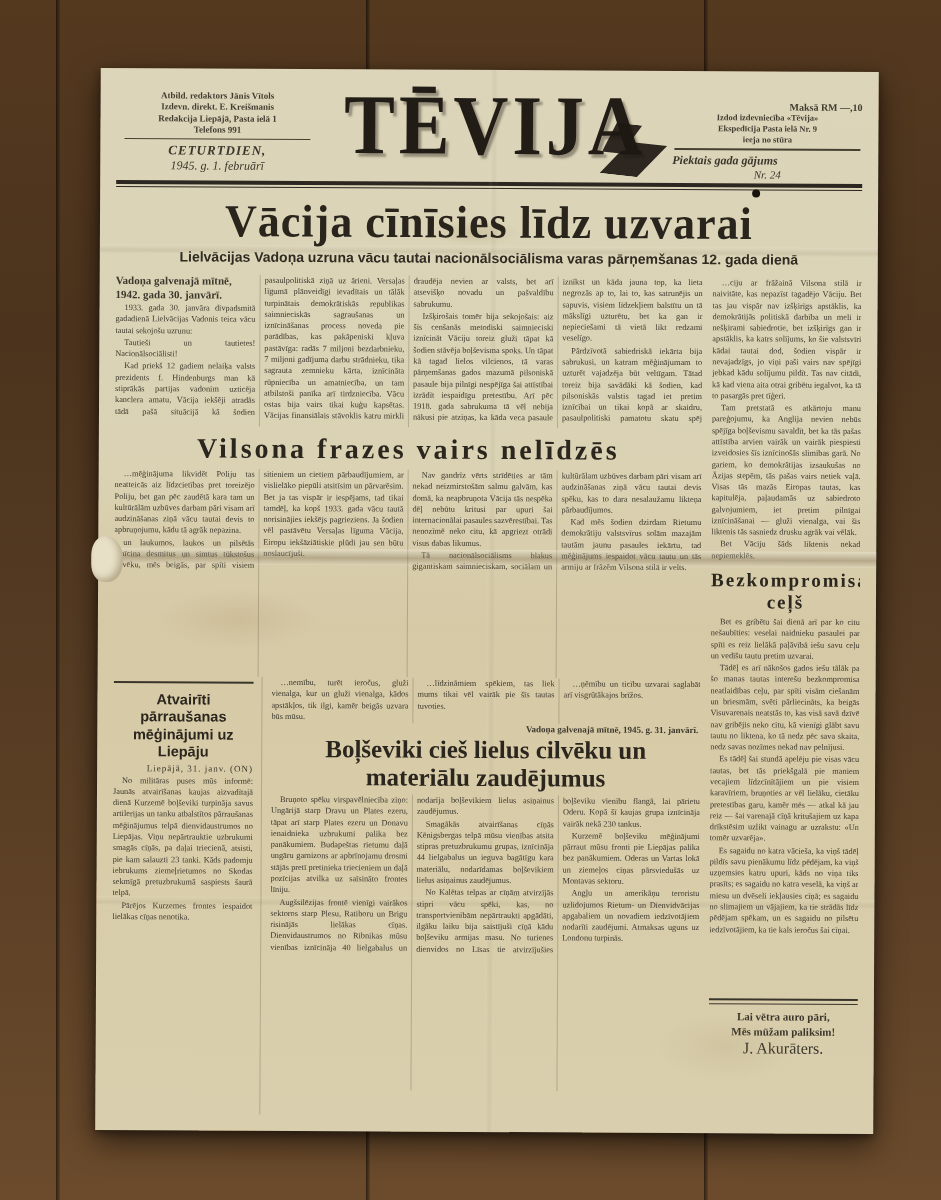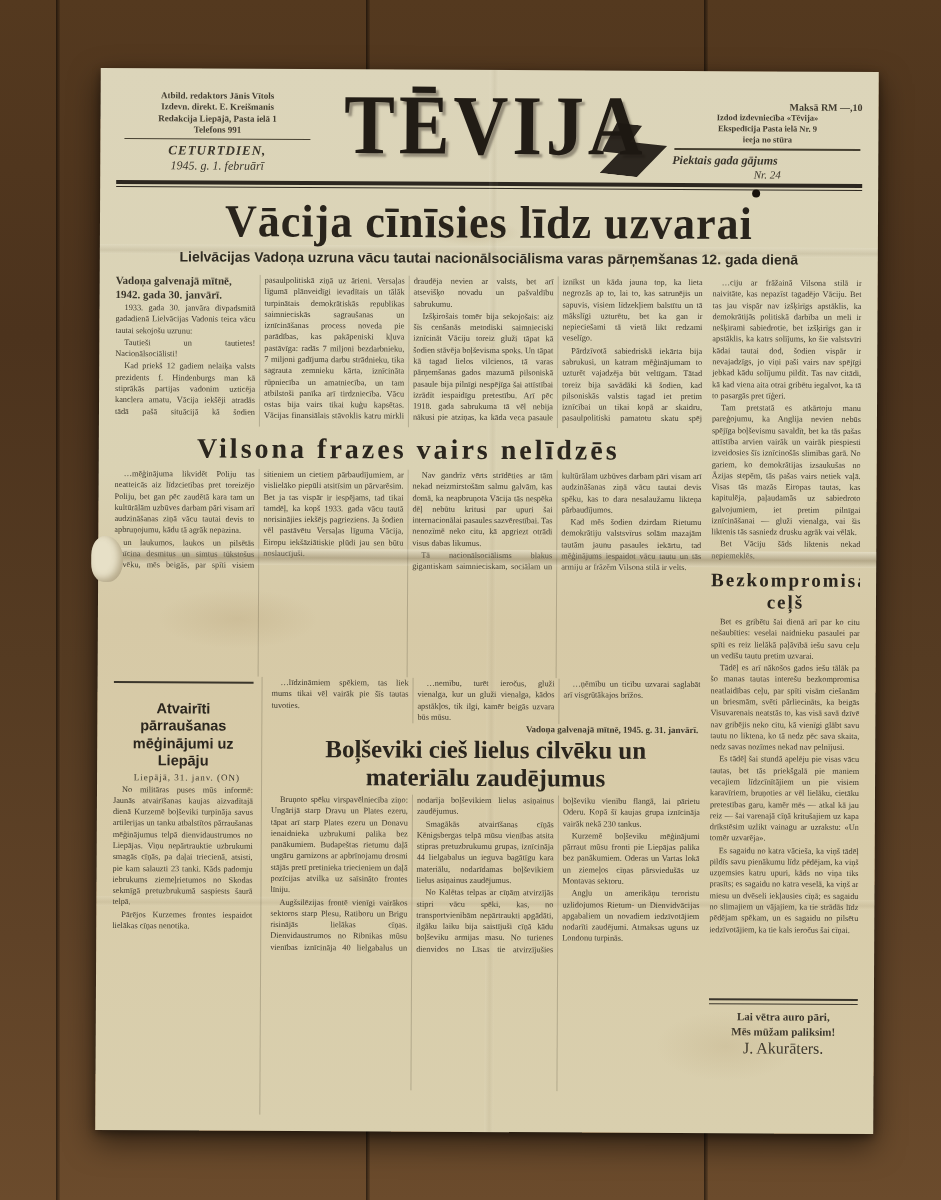--- a/index.html
+++ b/index.html
@@ -68,41 +68,41 @@
   h1.lead-head{margin:8px 0 2px;font-size:44px;font-weight:700;text-align:center;
     letter-spacing:1px;color:#29241c;transform:scaleY(1.04);}
   .subhead{font-family:"Liberation Sans",sans-serif;font-weight:700;font-size:14px;
     text-align:center;color:#2e2a21;margin:2px 0 10px;}
   h3.vil-head{margin:6px 0 4px;font-size:28px;font-weight:700;letter-spacing:3px;
     text-align:center;color:#2b261e;}
   h3.bez-head{margin:4px 0 3px;font-size:19px;font-weight:700;letter-spacing:2px;
     text-align:center;color:#2b261e;}
   h3.bols-head{margin:2px 0 4px;font-size:25px;font-weight:700;line-height:1.1;
     text-align:center;color:#2b261e;}
-  h4.liep-head{margin:17px 0 2px;font-family:"Liberation Sans",sans-serif;font-size:14.5px;
+  h4.liep-head{margin:8px 0 2px;font-family:"Liberation Sans",sans-serif;font-size:14.5px;
     font-weight:700;line-height:1.2;text-align:center;color:#2b261e;}
 
   
   .page-body{display:flex;gap:10px;height:846px;overflow:hidden;}
   .left-region{width:587px;flex:none;}
   .right-region{flex:1;display:flex;flex-direction:column;overflow:hidden;}
   .cols4{column-count:4;column-gap:9px;column-rule:1px solid rgba(70,60,45,.26);overflow:hidden;}
   .cols3{column-count:3;column-gap:9px;column-rule:1px solid rgba(70,60,45,.26);overflow:hidden;}
   .lead-cols{height:152px;}
   .vil-cols{height:208px;}
   .split{display:flex;gap:9px;height:438px;overflow:hidden;}
   .split .c1{width:140px;flex:none;border-right:1px solid rgba(70,60,45,.26);padding-right:8px;}
   .split .c234{flex:1;overflow:hidden;}
   .pre-cols{height:46px;}
   .bols-cols{height:296px;}
   .p, .para{font-size:8.3px;line-height:1.36;text-align:justify;text-indent:9px;
     margin:0 0 1px;color:#3c372c;}
   .date-c{font-size:11px;font-weight:700;text-align:left;margin:0 0 2px;color:#3c372c;}
   .date-r{font-size:9px;font-weight:700;text-align:right;margin:0 2px 1px;color:#3c372c;}
-  .liep-date{font-size:9px;text-align:right;letter-spacing:1px;margin:2px 13px;color:#3c372c;}
+  .liep-date{font-size:9px;text-align:right;letter-spacing:1px;margin:2px 0;color:#3c372c;}
   .rule-col{height:2px;background:#3a352b;margin:5px 0 3px;}
   .bez-top{height:288px;overflow:hidden;}
   .bez-text{height:376px;overflow:hidden;}
   .double-rule{border-top:2px solid #3a352b;border-bottom:1px solid #3a352b;height:3px;margin:6px 0 5px;}
   .signoff{text-align:center;}
   .signoff .l{font-weight:700;font-size:11px;line-height:1.35;color:#33"D2e24;}
   .signoff .author{font-weight:700;font-size:10.5px;letter-spacing:2px;text-align:right;margin-top:5px;color:#332e24;}
 
   /* ---------- watermark ---------- */
   .watermark{position:absolute;left:448px;bottom:16px;width:480px;color:rgba(48,44,38,.55);z-index:5;}
@@ -180,21 +180,21 @@
           <div class="rule-col"></div>
           <h4 class="liep-head">Atvairīti pārraušanas mēģinājumi uz Liepāju</h4>
           <div class="liep-date">Liepājā, 31. janv. (ON)</div>
           <div>
               <p class="para">No militāras puses mūs informē: Jaunās atvairīšanas kaujas aizvadītajā dienā Kurzemē boļševiki turpināja savus artilerijas un tanku atbalstītos pārraušanas mēģinājumus telpā dienvidaustrumos no Liepājas. Viņu nepārtrauktie uzbrukumi smagās cīņās, pa daļai triecienā, atsisti, pie kam salauzti 23 tanki. Kāds padomju iebrukums ziemeļrietumos no Skodas sekmīgā pretuzbrukumā saspiests šaurā telpā.</p>
               <p class="para">Pārējos Kurzemes frontes iespaidot lielākas cīņas nenotika.</p>
             </div>
         </div>
         <div class="c234">
           <div class="cols3 pre-cols">
-            <span><p class="para">…līdzināmiem spēkiem, tas liek mums tikai vēl vairāk pie šīs tautas tuvoties.</p><p class="para">…nemību, turēt ieročus, gluži vienalga, kur un gluži vienalga, kādos apstākļos, tik ilgi, kamēr beigās uzvara būs mūsu.</p><p class="para">…ņēmību un ticību uzvarai saglabāt arī visgrūtākajos brīžos.</p></span>
+            <span><p class="para">…nemību, turēt ieročus, gluži vienalga, kur un gluži vienalga, kādos apstākļos, tik ilgi, kamēr beigās uzvara būs mūsu.</p><p class="para">…līdzināmiem spēkiem, tas liek mums tikai vēl vairāk pie šīs tautas tuvoties.</p><p class="para">…ņēmību un ticību uzvarai saglabāt arī visgrūtākajos brīžos.</p></span>
           </div>
           <div class="date-r">Vadoņa galvenajā mītnē, 1945. g. 31. janvārī.</div>
           <h3 class="bols-head">Boļševiki cieš lielus cilvēku un materiālu zaudējumus</h3>
           <div class="cols3 bols-cols">
             <span><p class="para">Bruņoto spēku virspavēlniecība ziņo: Ungārijā starp Dravu un Plates ezeru, tāpat arī starp Plates ezeru un Donavu ienaidnieka uzbrukumi palika bez panākumiem. Budapeštas rietumu daļā ungāru garnizons ar apbrīnojamu drosmi stājās pretī pretinieka triecieniem un daļā pozīcijas atvilka uz saīsināto frontes līniju.</p><p class="para">Augšsilēzijas frontē vienīgi vairākos sektoros starp Plesu, Ratiboru un Brigu risinājās lielākas cīņas. Dienvidaustrumos no Ribnikas mūsu vienības iznīcināja 40 lielgabalus un nodarīja boļševikiem lielus asiņainus zaudējumus.</p><p class="para">Smagākās atvairīšanas cīņās Kēnigsbergas telpā mūsu vienības atsita stipras pretuzbrukumu grupas, iznīcināja 44 lielgabalus un ieguva bagātīgu kara materiālu, nodarīdamas boļševikiem lielus asiņainus zaudējumus.</p><p class="para">No Kalētas telpas ar cīņām atvirzījās stipri vācu spēki, kas, no transportvienībām nepārtraukti apgādāti, ilgāku laiku bija saistījuši cīņā kādu boļševiku armijas masu. No turienes dienvidos no Līsas tie atvirzījušies boļševiku vienību flangā, lai pārietu Oderu. Kopā šī kaujas grupa iznīcināja vairāk nekā 230 tankus.</p><p class="para">Kurzemē boļševiku mēģinājumi pārraut mūsu fronti pie Liepājas palika bez panākumiem. Oderas un Vartas lokā un ziemeļos cīņas pārsviedušās uz Montavas sektoru.</p><p class="para">Angļu un amerikāņu teroristu uzlidojumos Rietum- un Dienvidvācijas apgabaliem un novadiem iedzīvotājiem nodarīti zaudējumi. Atmaksas uguns uz Londonu turpinās.</p></span>
           </div>
         </div>
       </div>
     </div>
 

